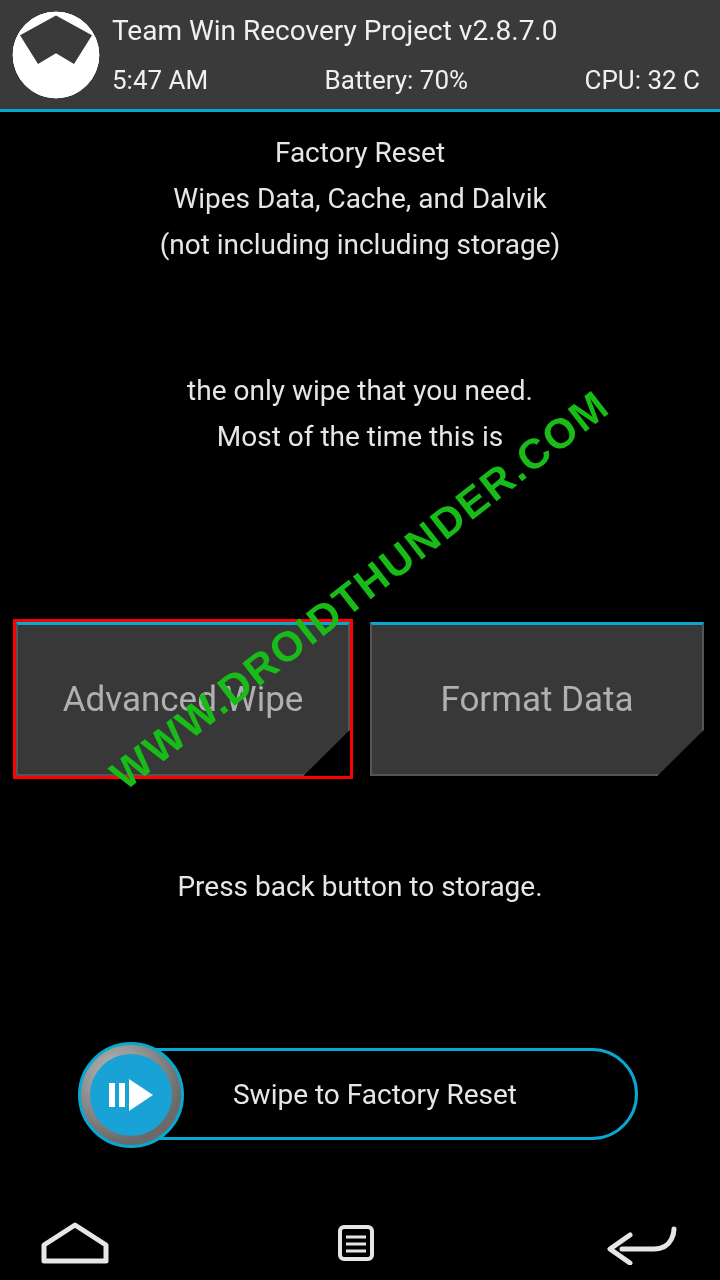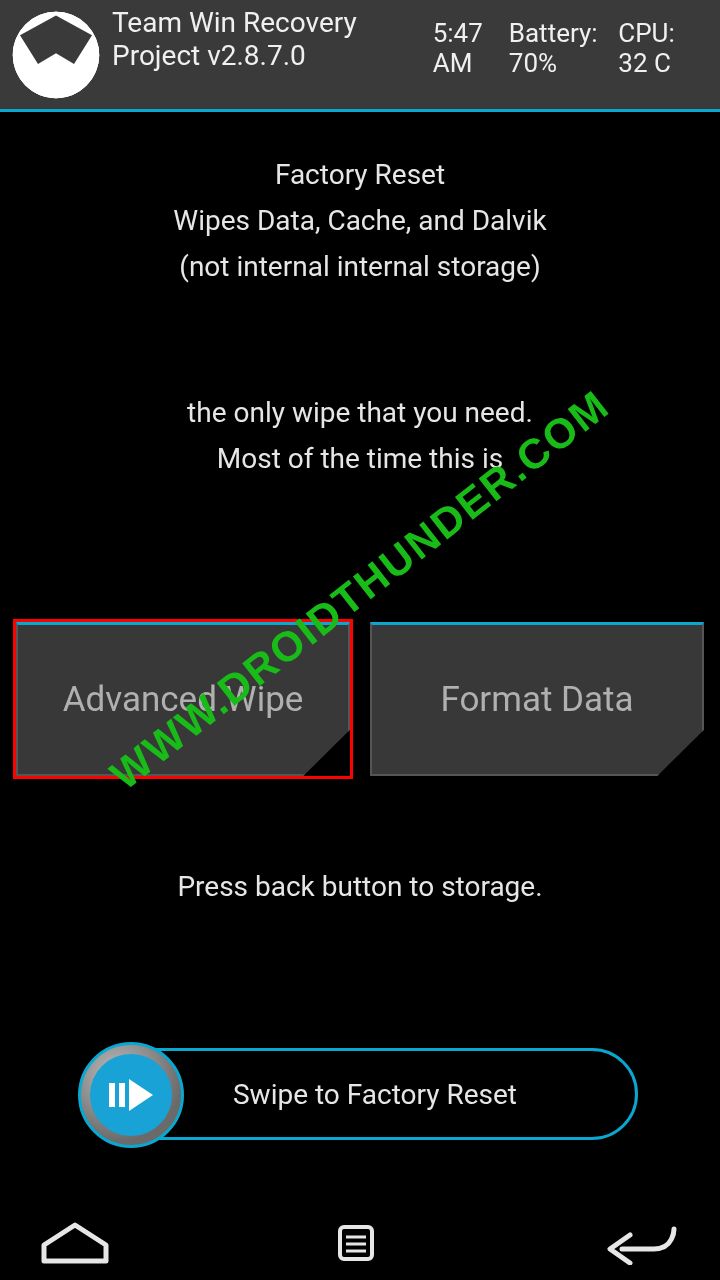--- a/index.html
+++ b/index.html
@@ -24,42 +24,42 @@
   }
   .logo {
     width: 112px;
     display: flex;
     align-items: center;
     justify-content: center;
   }
   .header-text {
     flex: 1;
     display: flex;
-    flex-direction: row;
+    flex-direction: column;
     justify-content: center;
   }
   .title {
     font-size: 28px;
     font-weight: 400;
     color: #f0f0f0;
     padding-top: 6px;
   }
   .status-row {
     display: flex;
     justify-content: space-between;
     font-size: 26px;
     color: #f0f0f0;
     padding-top: 18px;
     padding-bottom: 6px;
     gap: 8px;
   }
 
   
   .main {
-    padding-top: 40px;
+    padding-top: 18px;
     text-align: center;
   }
   .line {
     font-size: 28px;
     line-height: 46px;
     color: #e6e6e6;
   }
   .gap-big { height: 100px; }
 
   
@@ -213,21 +213,21 @@
       <span>5:47 AM</span>
       <span>Battery: 70%</span>
       <span>CPU: 32 C</span>
     </div>
   </div>
 </div>
 
 <div class="main">
   <div class="line">Factory Reset</div>
   <div class="line">Wipes Data, Cache, and Dalvik</div>
-  <div class="line">(not internal internal storage)</div>
+  <div class="line">(not including including storage)</div>
   <div class="gap-big"></div>
   <div class="line">the only wipe that you need.</div>
   <div class="line">Most of the time this is</div>
 </div>
 
 <div class="button-row">
   <div class="twrp-btn-wrap">
     <div class="twrp-btn">
       <span>Advanced Wipe</span>
     </div>

